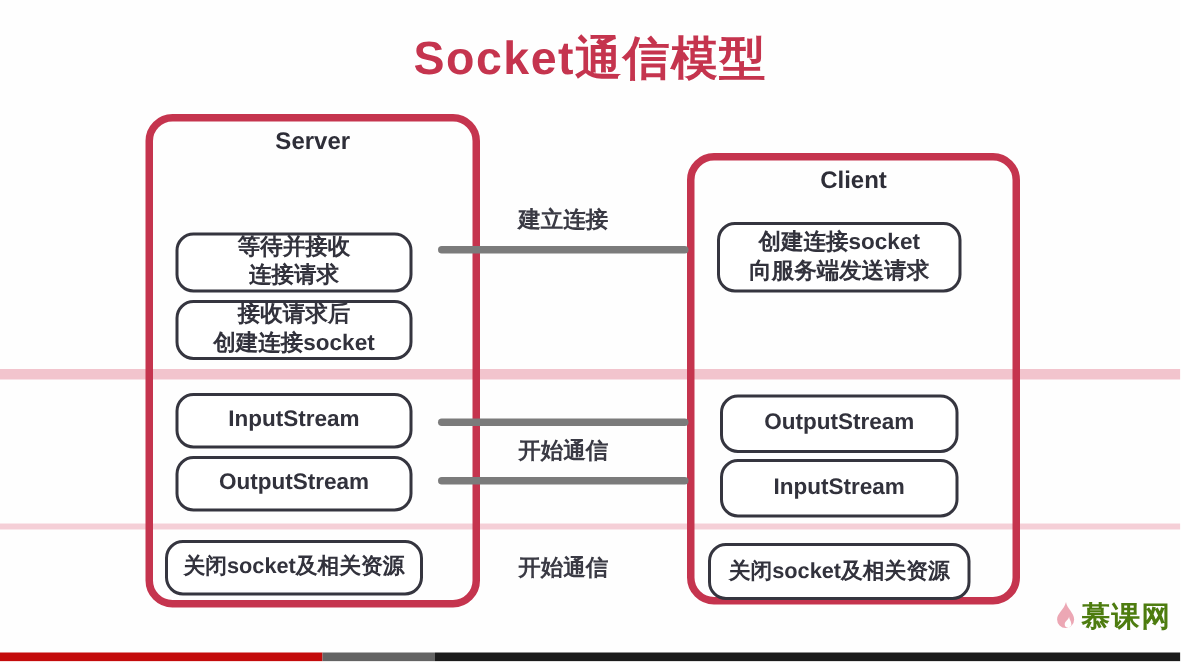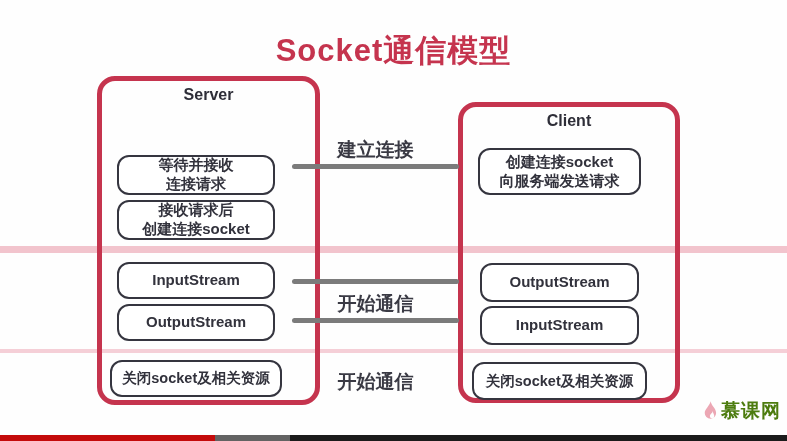--- a/index.html
+++ b/index.html
@@ -7,21 +7,21 @@
     position: relative;
     width: 787px; height: 441px;
     background: #fefefe;
     overflow: hidden;
     font-family: "Liberation Sans", "DejaVu Sans", sans-serif;
     color: #32323c;
   }
   .title {
     position: absolute;
     left: 0; right: 0; top: 18px;
-    margin: 12px;
+    margin: 0;
     text-align: center;
     font-size: 31px;
     font-weight: bold;
     color: #c5344e;
     letter-spacing: 1px;
   }
   
   .band { position: absolute; left: 0; width: 787px; z-index: 1; }
   .band-1 { top: 246px; height: 7px; background: #f2c4cd; }
   .band-2 { top: 349px; height: 4px; background: #f5cfd7; }
@@ -86,21 +86,21 @@
   }
   .c1 { top: 164px; }
   .c2 { top: 279px; }
   .c3 { top: 318px; }
 
   
   .phase-label {
     position: absolute;
     left: 292px; width: 167px;
     text-align: center;
-    font-size: 19px;
+    font-size: 15px;
     font-weight: 600;
     color: #3a3a44;
     z-index: 4;
   }
   .p1 { top: 137px; }
   .p2 { top: 291px; }
   .p3 { top: 369px; }
 
   
   .watermark {

